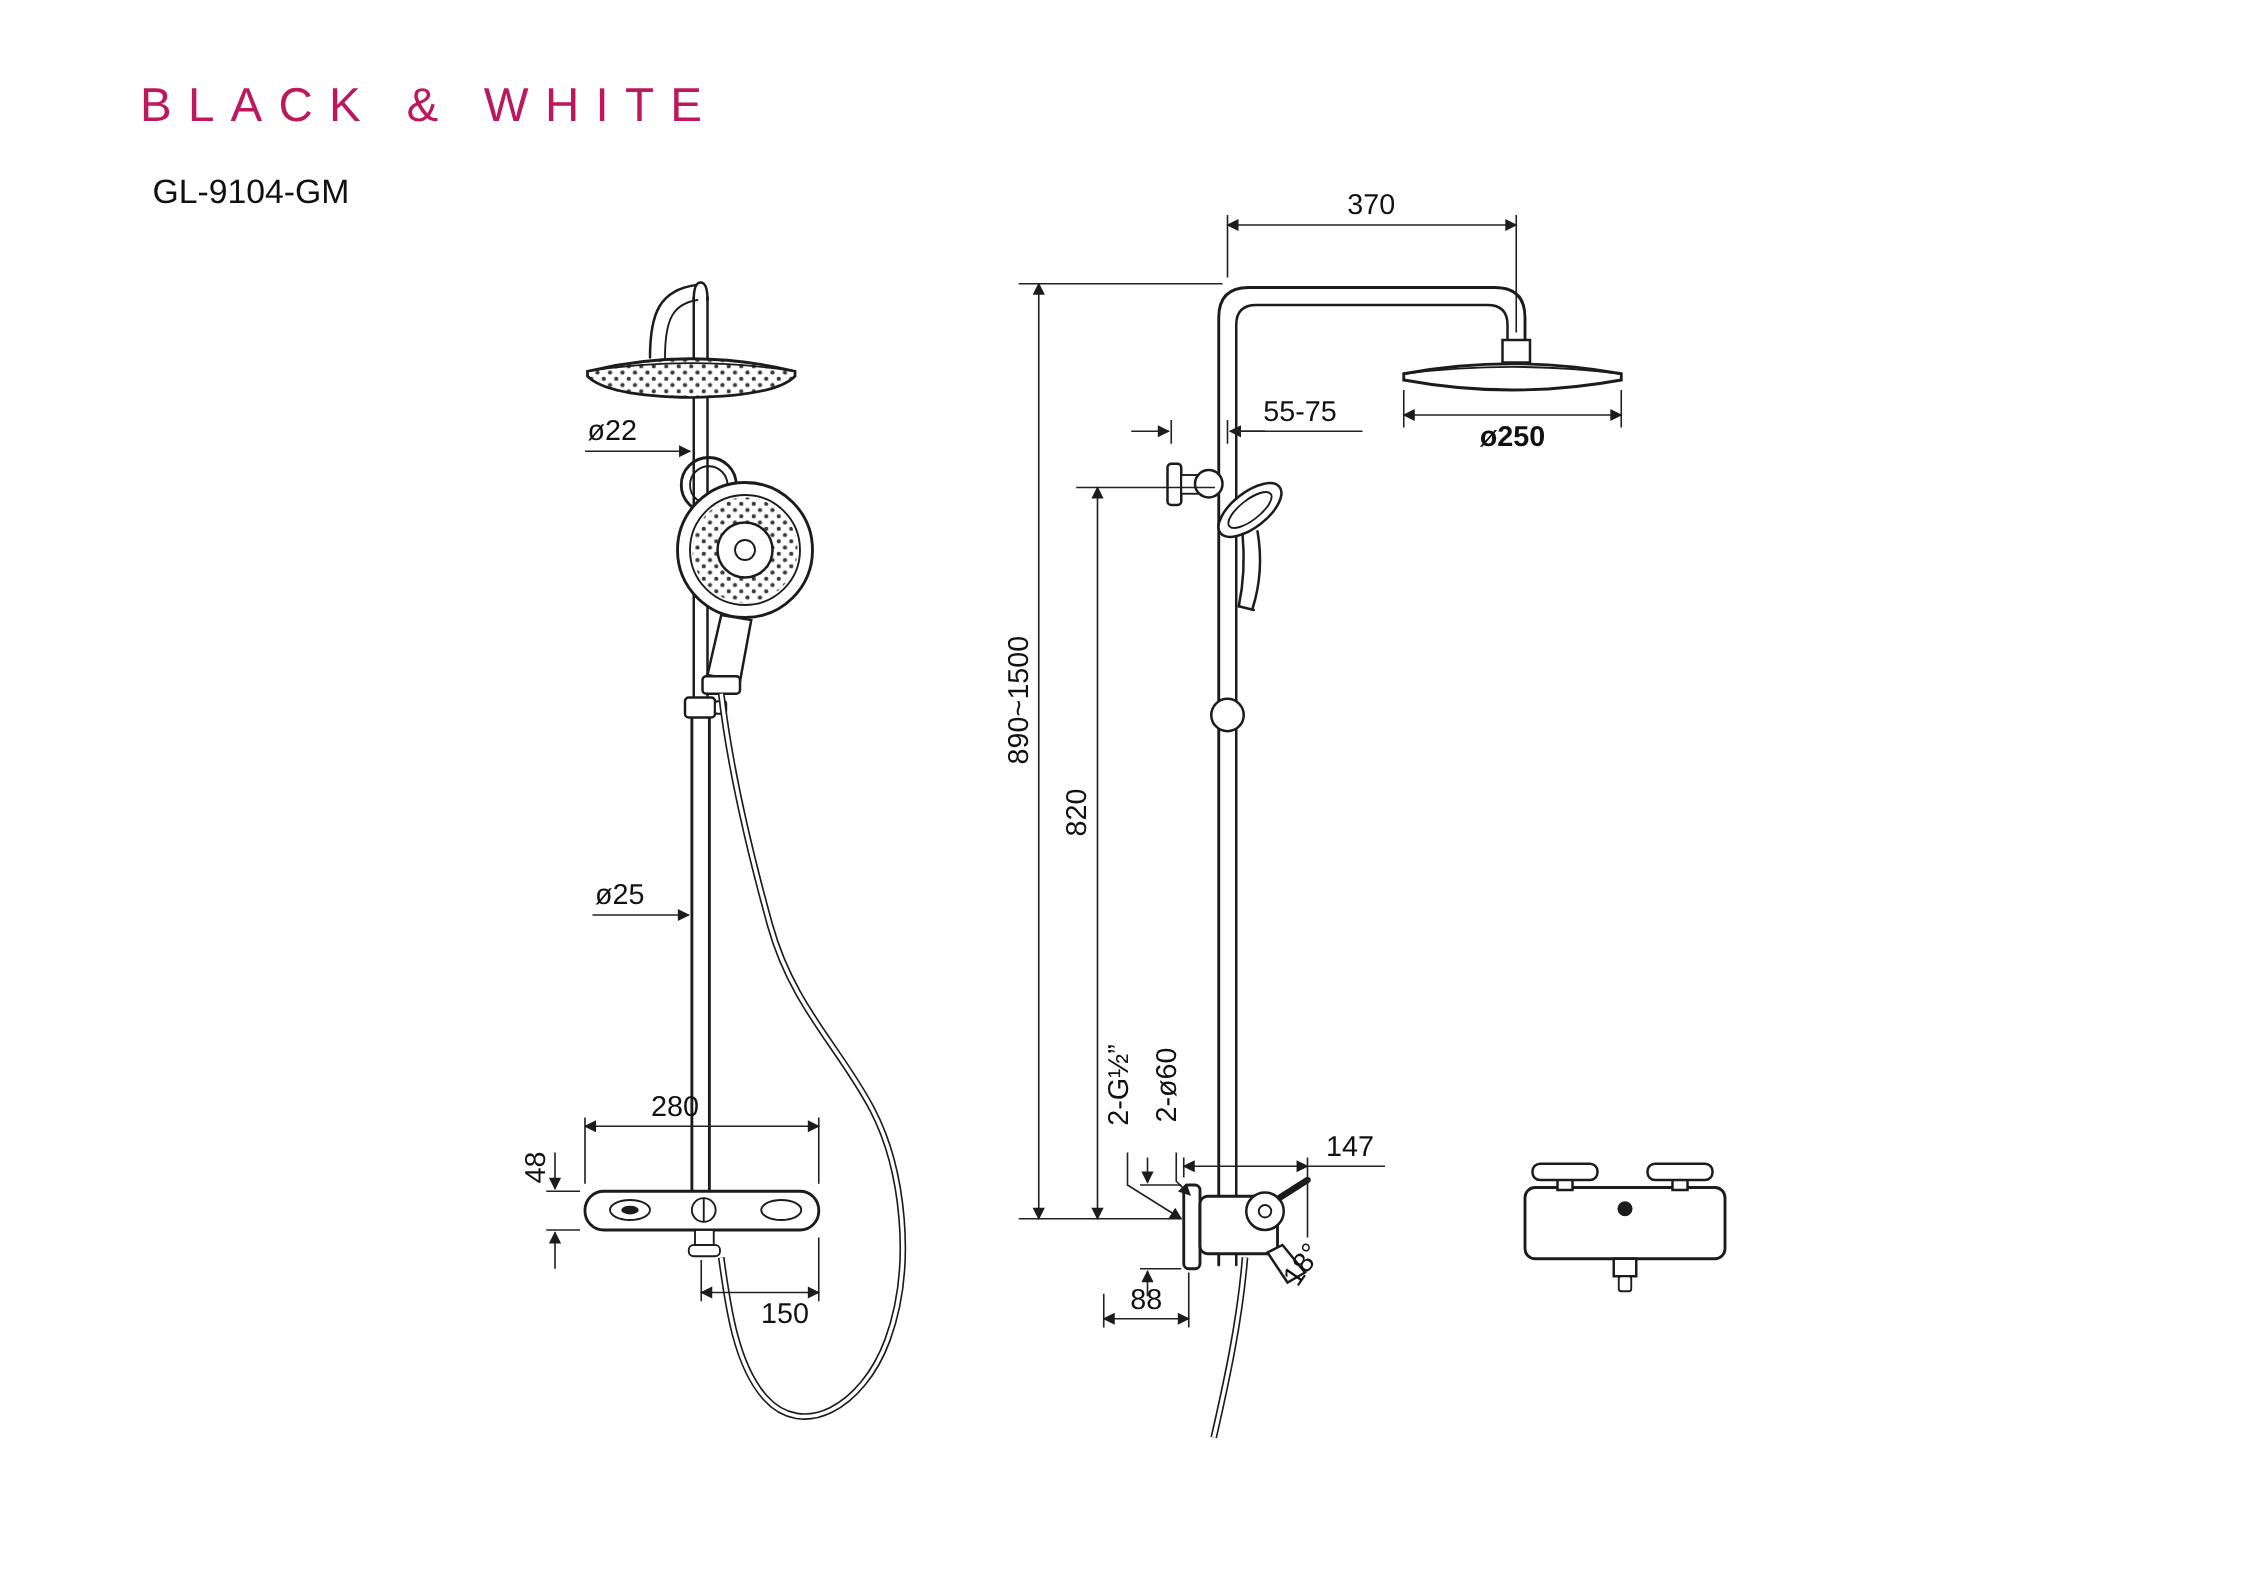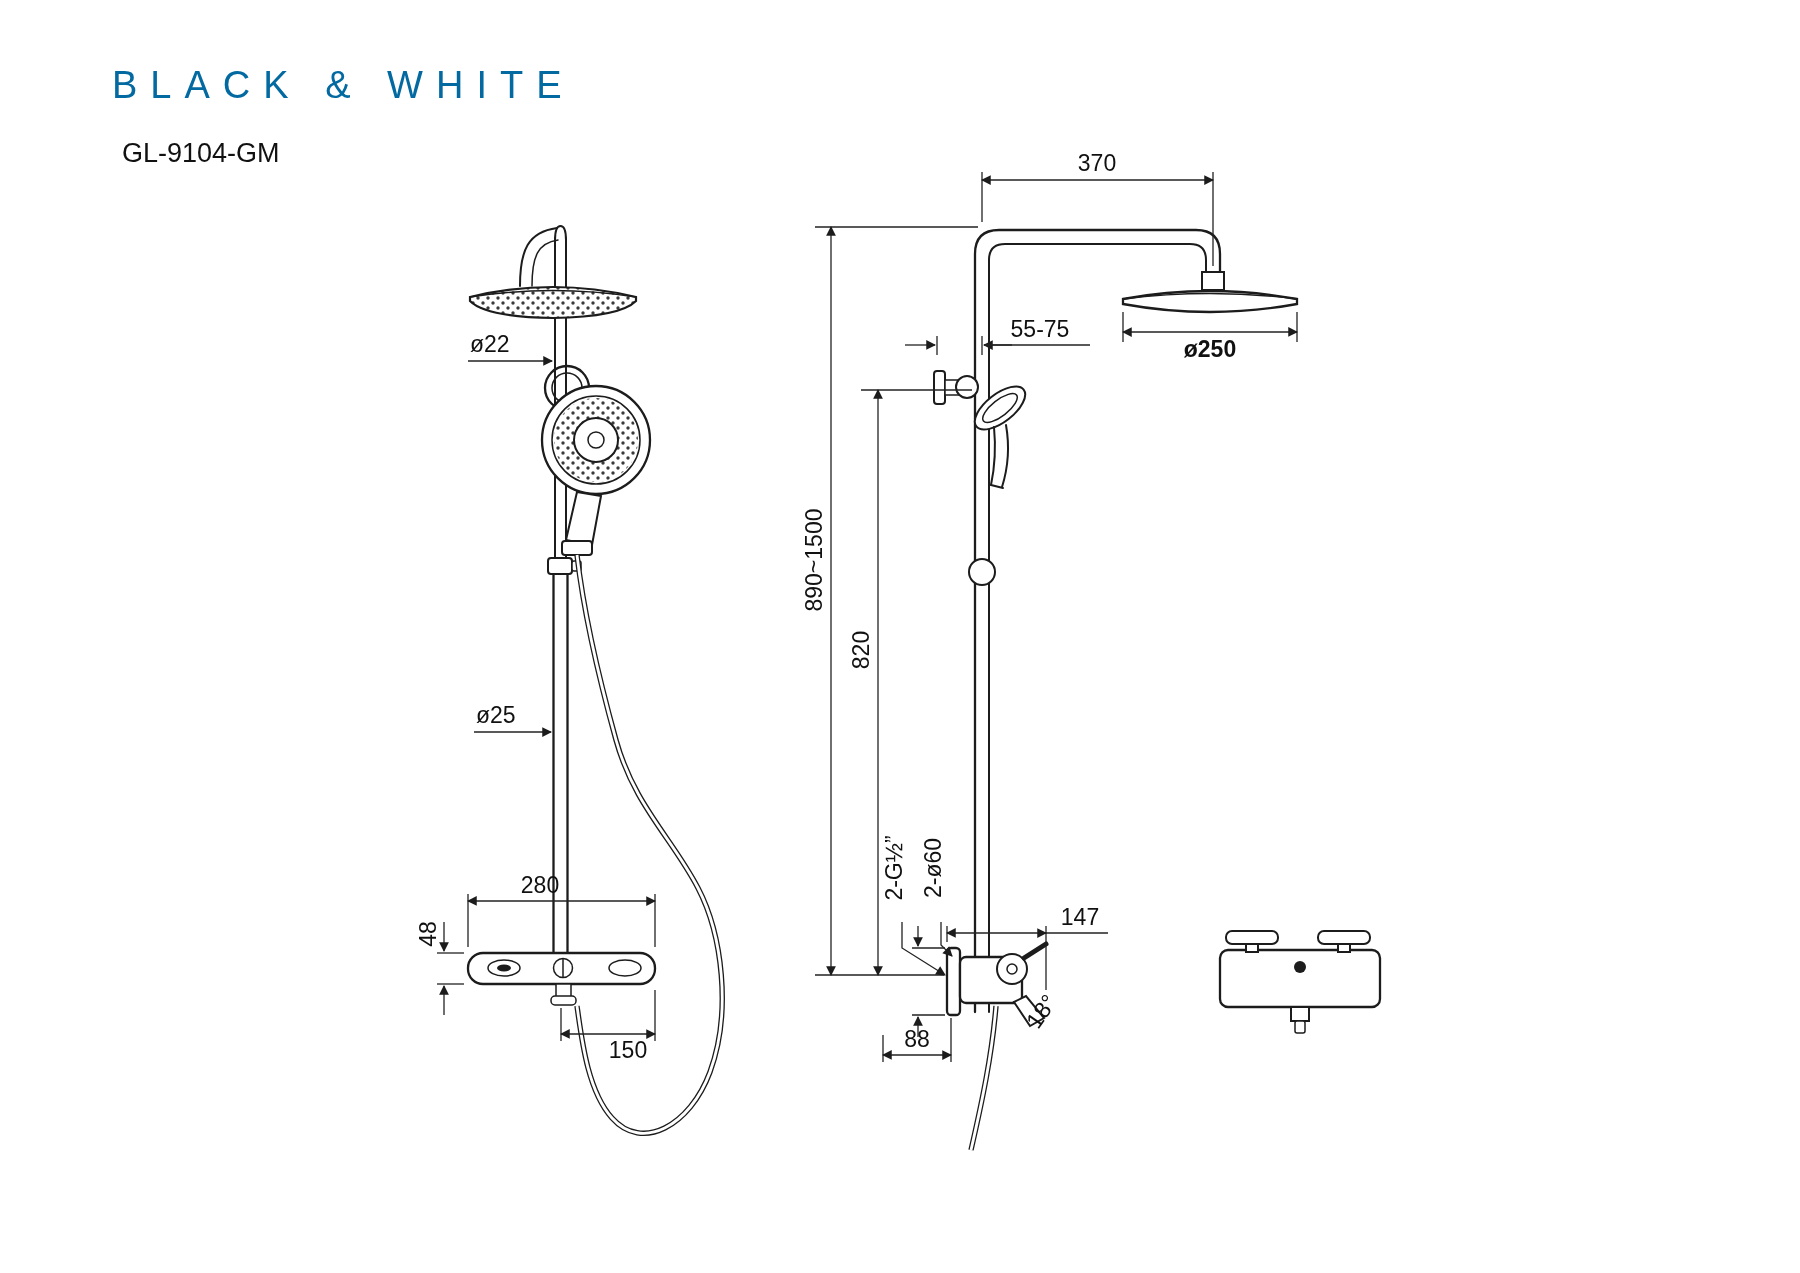--- a/index.html
+++ b/index.html
@@ -1,19 +1,19 @@
 <!DOCTYPE html>
 <html><head>
 <meta charset="utf-8">
 <style>
   html,body{margin:0;padding:0;background:#fff;}
   .page{position:relative;width:1800px;height:1273px;background:#ffffff;
         font-family:"Liberation Sans",sans-serif;color:#111;overflow:hidden;}
   .brand{position:absolute;left:112px;top:64px;font-size:38px;letter-spacing:13px;
-         font-weight:normal;color:#0369a1;white-space:nowrap;}
+         font-weight:normal;color:#be185d;white-space:nowrap;}
   .model{position:absolute;left:122px;top:138px;font-size:27px;color:#111;}
   .footnote{position:absolute;left:110px;top:1176px;font-size:27px;color:#111;}
   svg.drawing{position:absolute;left:0;top:0;width:1800px;height:1273px;}
   .ln{stroke:#1c1c1c;fill:none;stroke-width:2;stroke-linecap:round;}
   .lnt{stroke:#1c1c1c;fill:none;stroke-width:2.3;stroke-linecap:round;}
   .lns{stroke:#1c1c1c;fill:none;stroke-width:1.5;stroke-linecap:round;}
   .wf{fill:#ffffff;}
   .dim{stroke:#222;fill:none;stroke-width:1.3;}
   .hose{stroke:#1c1c1c;fill:none;stroke-width:5.4;}
   .hosecore{stroke:#ffffff;fill:none;stroke-width:2.8;}

